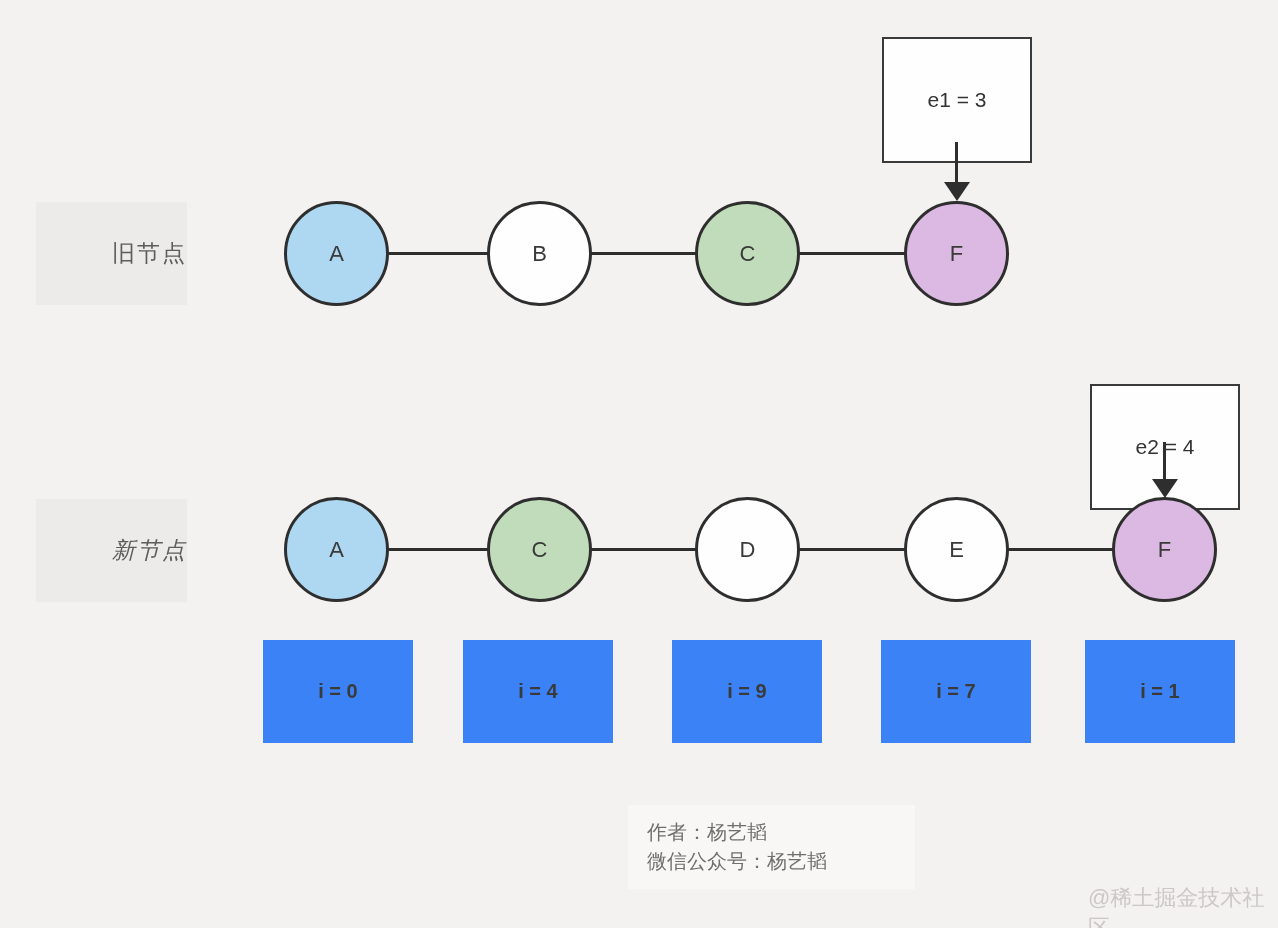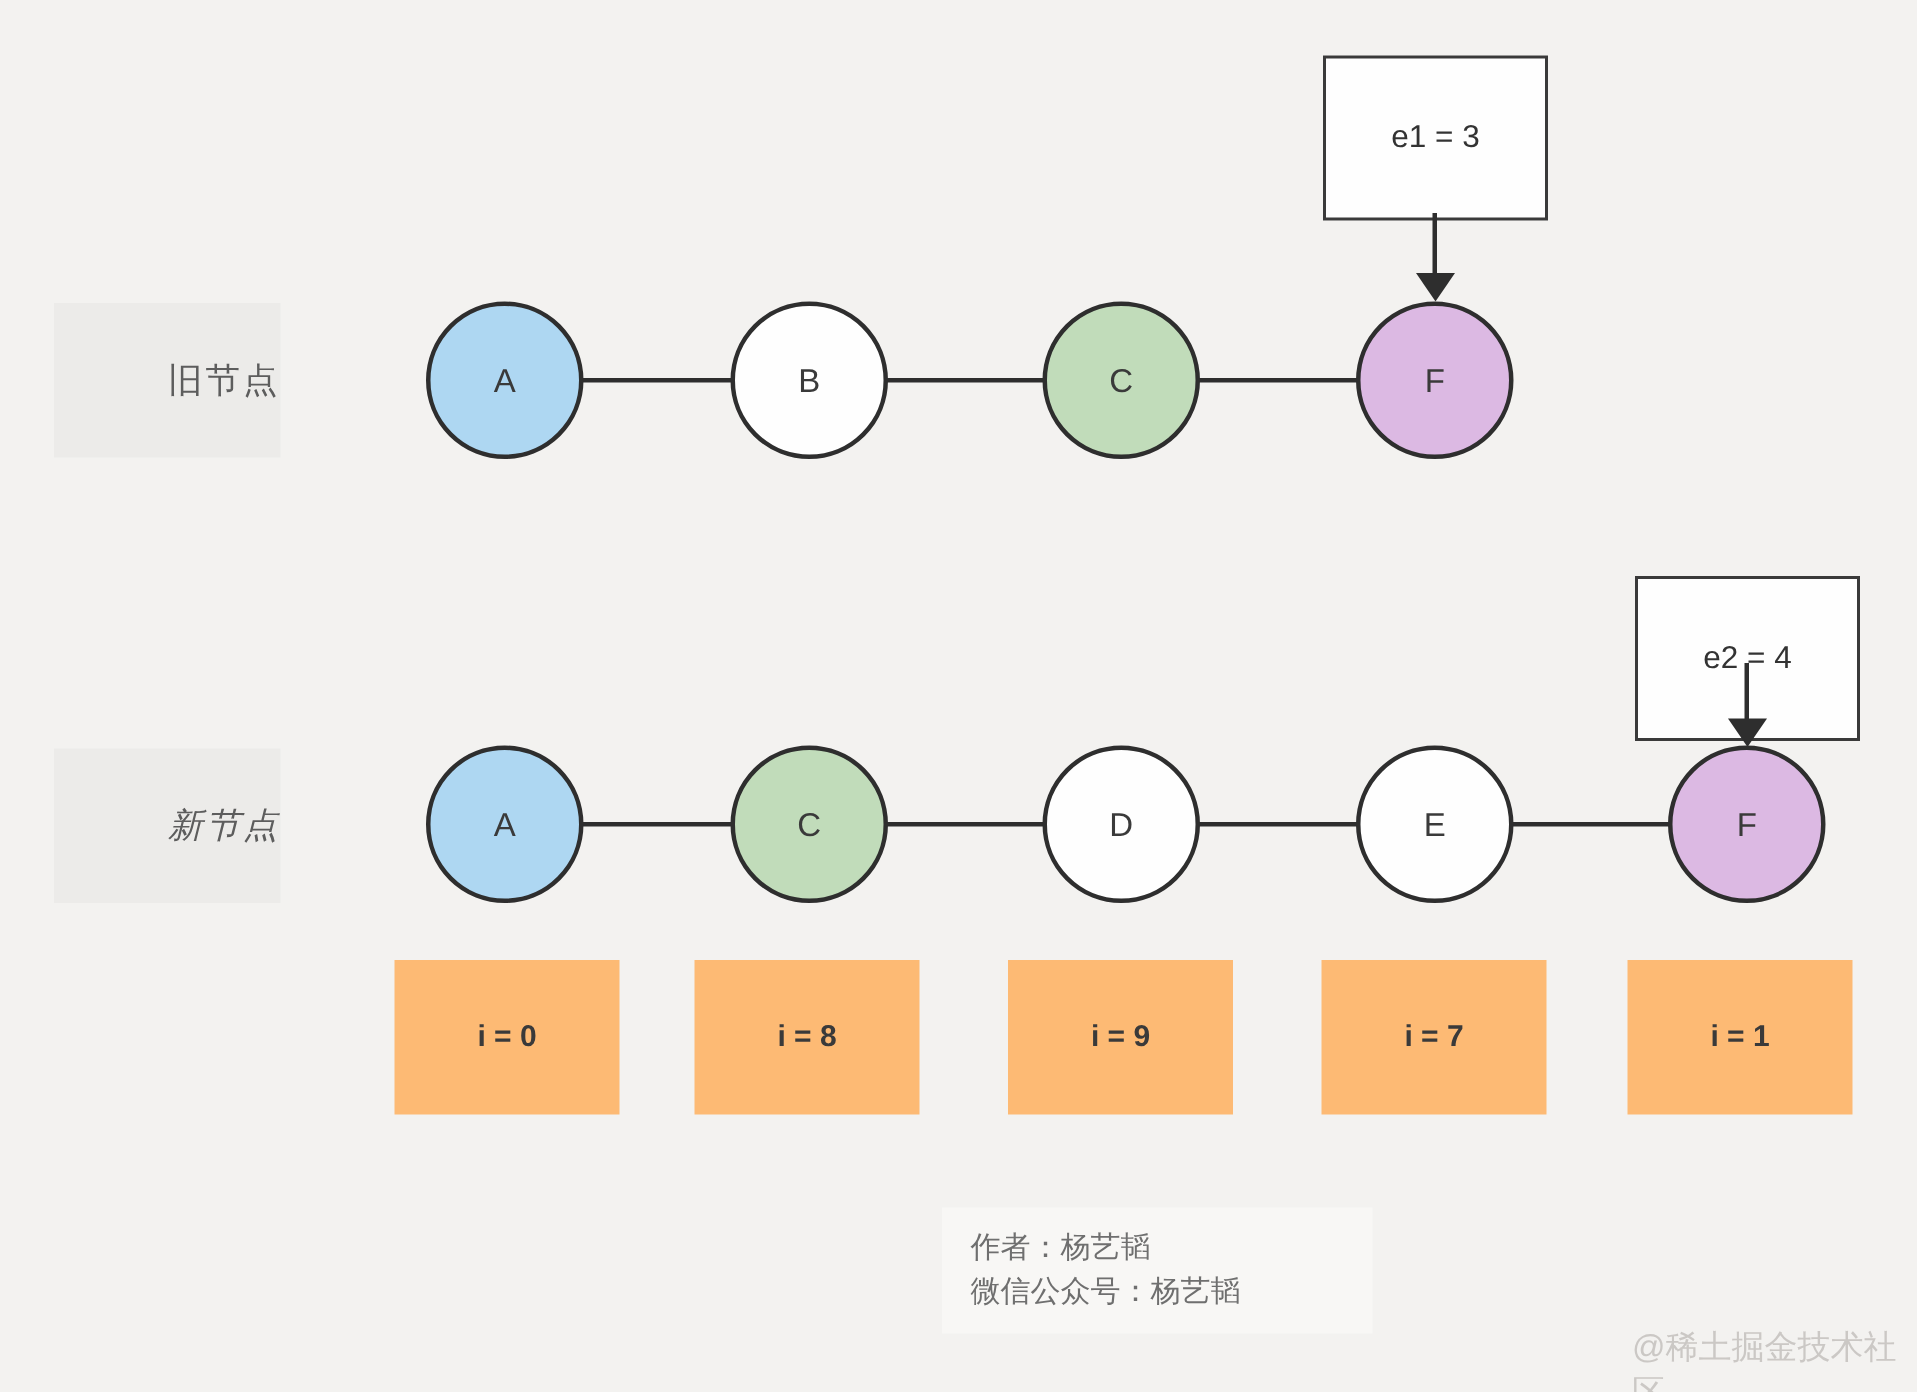--- a/index.html
+++ b/index.html
@@ -18,21 +18,21 @@
     display: flex; align-items: center; justify-content: center;
     font-size: 22px; color: #3a3a3a;
   }
   .c-blue   { background: #aed7f2; }
   .c-green  { background: #c1dcba; }
   .c-white  { background: #fefefe; }
   .c-purple { background: #dcb9e3; }
   .connector { position: absolute; height: 3px; background: #2e2e2e; }
   .ebox {
     position: absolute;
-    width: 150px; height: 110px;
+    width: 150px; height: 126px;
     background: #fefefe;
     border: 2px solid #3a3a3a;
     display: flex; align-items: center; justify-content: center;
     font-size: 21px; font-weight: 500; color: #333333;
   }
   .arrow-stem { position: absolute; width: 3px; background: #2e2e2e; }
   .arrow-head {
     position: absolute; width: 0; height: 0;
     border-left: 13px solid transparent;
     border-right: 13px solid transparent;
@@ -41,21 +41,21 @@
   .row-label {
     position: absolute;
     left: 36px; width: 151px; height: 103px;
     background: #ecebe9;
     display: flex; align-items: center; justify-content: flex-end;
     font-size: 23px; color: #5d5d5d; letter-spacing: 2px;
   }
   .ibox {
     position: absolute; top: 640px;
     width: 150px; height: 103px;
-    background: #fdba74;
+    background: #3b82f6;
     display: flex; align-items: center; justify-content: center;
     font-size: 20px; font-weight: 600; color: #3a3a3a;
   }
   .credits {
     position: absolute;
     left: 628px; top: 805px;
     width: 287px; height: 84px;
     background: #f8f7f5;
     padding: 13px 0 0 19px;
     font-size: 20px; line-height: 29px; color: #6f6f6f;
@@ -115,21 +115,21 @@
     <span>E</span>
   </div>
 <div class="node c-purple" style="left:1112px; top:497px;">
     <span>F</span>
   </div>
 
 <div class="ibox" style="left:263px;">
     <span>i = 0</span>
   </div>
 <div class="ibox" style="left:463px;">
-    <span>i = 8</span>
+    <span>i = 4</span>
   </div>
 <div class="ibox" style="left:672px;">
     <span>i = 9</span>
   </div>
 <div class="ibox" style="left:881px;">
     <span>i = 7</span>
   </div>
 <div class="ibox" style="left:1085px;">
     <span>i = 1</span>
   </div>

